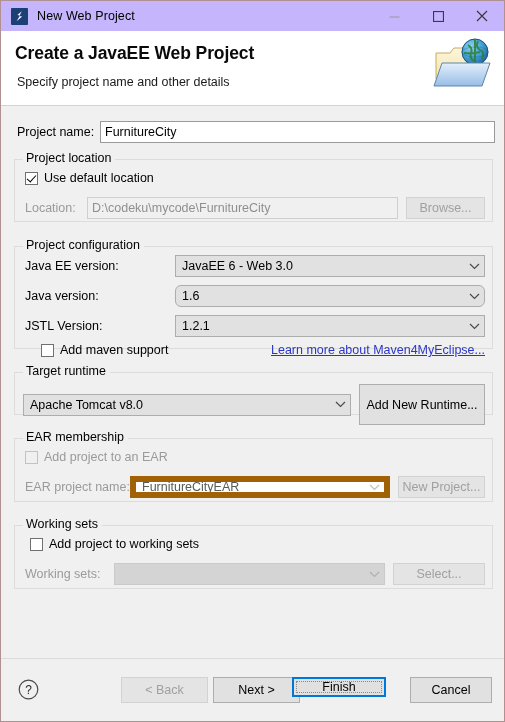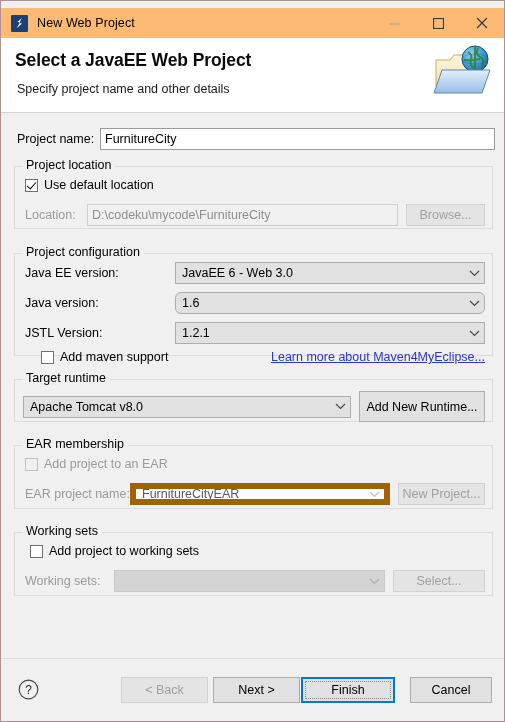--- a/index.html
+++ b/index.html
@@ -11,24 +11,23 @@
   }
   .window{
     position:absolute;left:0;top:0;width:505px;height:722px;
     box-sizing:border-box;
     border:1px solid #b09090;
     background:#f0f0f0;
     display:flex;flex-direction:column;
   }
   
   .titlebar{
-    height:30px;flex:0 0 30px;background:#fdba74;
+    height:30px;flex:0 0 30px;background:#c4b5fd;
     display:flex;align-items:center;
     position:relative;
-    margin-top:7px;
   }
   .app-icon{
     width:17px;height:17px;margin-left:10px;flex:0 0 17px;
     background:#1d3f78;border-radius:1px;
     display:flex;align-items:center;justify-content:center;
     position:relative;overflow:hidden;
   }
   .app-icon svg{display:block;}
   .title-text{
     margin-left:9px;font-size:12.5px;color:#000;
@@ -171,21 +170,21 @@
       </div>
       <div class="win-btn close">
         <svg width="12" height="12" viewBox="0 0 12 12">
           <path d="M1 1 L11 11 M11 1 L1 11" stroke="#3a3a3a" stroke-width="1.2" fill="none"></path>
         </svg>
       </div>
     </div>
   </div>
 
   <div class="banner">
-    <div class="banner-title">Select a JavaEE Web Project</div>
+    <div class="banner-title">Create a JavaEE Web Project</div>
     <div class="banner-sub">Specify project name and other details</div>
     <div class="banner-icon">
       <svg width="68" height="64" viewBox="0 0 68 64">
         <defs>
           <linearGradient id="gFolderBack" x1="0" y1="0" x2="0" y2="1">
             <stop offset="0" stop-color="#fdf6dd"></stop>
             <stop offset="1" stop-color="#f2e3ab"></stop>
           </linearGradient>
           <linearGradient id="gFolderFront" x1="0" y1="0" x2="0" y2="1">
             <stop offset="0" stop-color="#e4effb"></stop>
@@ -288,21 +287,21 @@
       <div class="group-inner">
         <div style="position:absolute;left:9px;right:8px;top:12px;display:flex;align-items:center;">
           <div class="combo" style="flex:1 1 auto;">
             <span class="val">Apache Tomcat v8.0</span>
             <span class="chev">
               <svg width="11" height="7" viewBox="0 0 11 7">
                   <path d="M1 1 L5.5 5.5 L10 1" fill="none" stroke="#4a4a4a" stroke-width="1.2"></path>
                 </svg>
             </span>
           </div>
-          <div class="btn" style="width:126px;flex:0 0 126px;margin-left:8px;height:31px;">Add New Runtime...</div>
+          <div class="btn" style="width:126px;flex:0 0 126px;margin-left:8px;height:41px;">Add New Runtime...</div>
         </div>
       </div>
     </div>
 
     <div class="group" style="left:13px;right:11px;top:324px;height:72px;">
       <div class="group-border"></div>
       <div class="group-title">EAR membership</div>
       <div class="group-inner">
         <div class="cbwrap" style="position:absolute;left:11px;top:12px;">
           <span class="cb dis"></span>
@@ -353,21 +352,21 @@
       <svg width="21" height="21" viewBox="0 0 21 21">
         <circle cx="10.5" cy="10.5" r="9.3" fill="none" stroke="#4a4a4a" stroke-width="1.2"></circle>
         <text x="10.5" y="15" text-anchor="middle" font-family="Liberation Sans, sans-serif" font-size="12" fill="#2a2a2a">?</text>
       </svg>
     </div>
 
     <div class="btn dis" style="left:120px;width:87px;">&lt; Back</div>
 
     <div class="btn" style="left:212px;width:87px;">Next &gt;</div>
 
-    <div class="focus-wrap" style="left:300px;top:18px;width:94px;height:26px;">
+    <div class="focus-wrap" style="left:291px;top:18px;width:94px;height:20px;">
       <div class="focus-inner"></div>
       <span class="flabel">Finish</span>
     </div>
 
     <div class="btn" style="left:409px;width:82px;">Cancel</div>
   </div>
 
 </div>
 
 </body></html>

